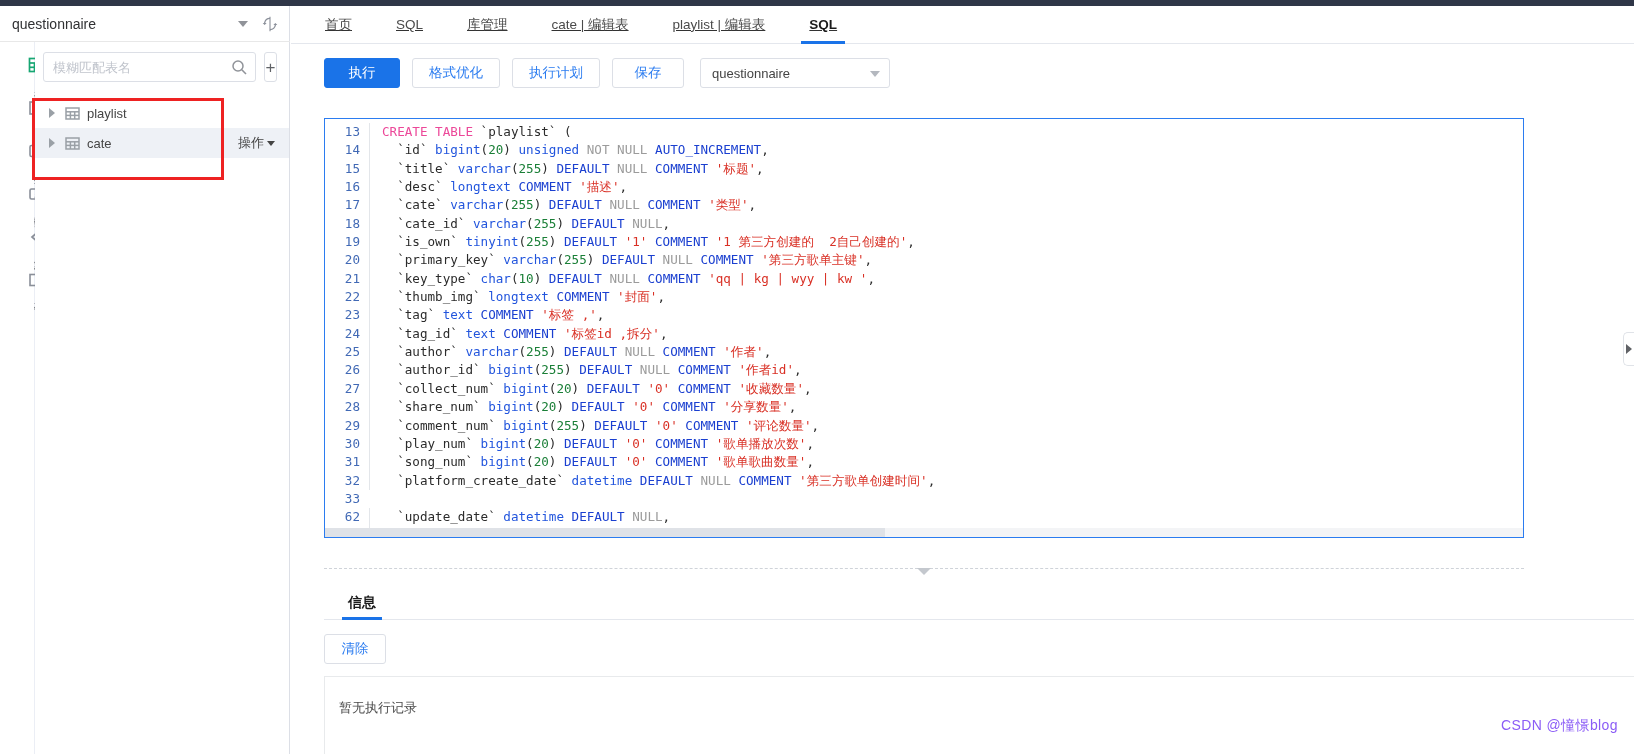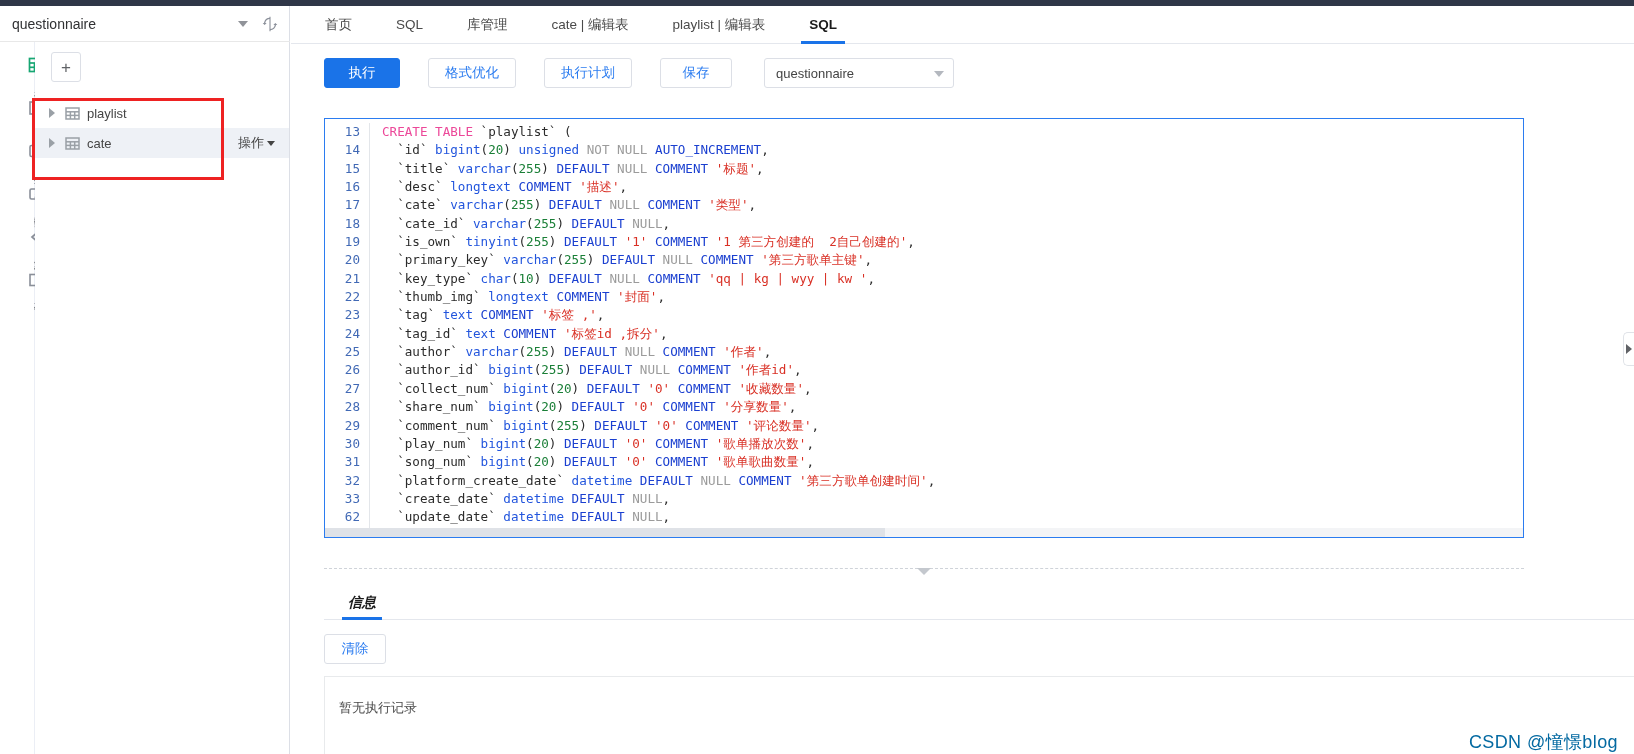--- a/index.html
+++ b/index.html
@@ -120,34 +120,35 @@
 
   
   .main {
     position: absolute; left: 291px; top: 6px; right: 0; bottom: 0;
     background: #fff;
   }
   .tabs {
     height: 38px; border-bottom: 1px solid #e4e7ed;
     display: flex; align-items: stretch; padding-left: 12px;
     background: #fff;
+    text-decoration: underline;
   }
   .tab {
     display: flex; align-items: center; padding: 0 22px;
     font-size: 13.5px; color: #4a4a4a; cursor: pointer;
     position: relative; white-space: nowrap;
   }
   .tab.active { color: #1b1b1b; font-weight: bold; }
   .tab.active::after {
     content: ""; position: absolute; left: 14px; right: 14px; bottom: -1px;
     height: 3px; background: #1a73e8;
   }
 
   .toolbar {
-    display: flex; align-items: center; gap: 28px;
+    display: flex; align-items: center; gap: 12px;
     padding: 14px 0 12px 33px;
   }
   .btn {
     height: 30px; min-width: 72px; padding: 0 16px;
     border: 1px solid #dcdfe6; border-radius: 3px; background: #fff;
     color: #2b7cf0; font-size: 13.5px; cursor: pointer;
     display: flex; align-items: center; justify-content: center;
     font-family: "Liberation Sans", sans-serif;
   }
   .btn.primary {
@@ -235,42 +236,42 @@
   .info-panel {
     position: absolute; left: 33px; right: 0; top: 580px; bottom: 0;
   }
   .info-tabs {
     height: 34px; border-bottom: 1px solid #e4e7ed;
     display: flex; align-items: stretch; padding-left: 12px;
   }
   .info-tab {
     display: flex; align-items: center; padding: 0 12px;
     font-size: 14px; color: #1b1b1b; font-weight: bold;
-    position: relative; cursor: pointer; font-style: italic;
+    position: relative; cursor: pointer;
   }
   .info-tab.active::after {
     content: ""; position: absolute; left: 6px; right: 6px; bottom: -1px;
     height: 3px; background: #1a73e8;
   }
   .clear-row { padding: 14px 0 12px 0px; }
   .clear-btn {
     height: 30px; width: 62px; border: 1px solid #dcdfe6; border-radius: 3px;
     background: #fff; color: #2b7cf0; font-size: 13.5px; cursor: pointer;
     display: flex; align-items: center; justify-content: center;
     font-family: "Liberation Sans", sans-serif;
   }
   .log-box {
     border: 1px solid #e8eaec; border-right: 0;
     height: 110px; background: #fff;
     padding: 22px 0 0 14px; font-size: 13px; color: #4a4a4a;
   }
 
   .watermark {
-    position: absolute; right: 16px; bottom: 0;
-    color: #0369a1; font-size: 18px; letter-spacing: .4px;
+    position: absolute; right: 16px; bottom: 19px;
+    color: #8b5cf6; font-size: 14px; letter-spacing: .4px;
     pointer-events: none;
   }
 </style>
 </head>
 <body>
 
 <div id="app">
 
   <div class="topbar"></div>
 
@@ -351,20 +352,29 @@
             <rect x="2" y="3.5" width="11" height="11" fill="none" stroke="#8a8f99" stroke-width="1.6"></rect>
             <path d="M12 3.5l3.5 2-3.5 2" fill="none" stroke="#8a8f99" stroke-width="1.5"></path>
           </svg>
         </span>
         <span class="rail-lb">事件</span>
       </div>
     </div>
 
     <div class="tables-area">
       <div class="search-row">
+        <div class="search-box">
+          <input type="text" placeholder="模糊匹配表名" style="">
+          <span class="search-ico">
+            <svg width="17" height="17" viewBox="0 0 17 17">
+              <circle cx="7" cy="7" r="5" fill="none" stroke="#909399" stroke-width="1.5"></circle>
+              <line x1="10.8" y1="10.8" x2="15" y2="15" stroke="#909399" stroke-width="1.6"></line>
+            </svg>
+          </span>
+        </div>
         <div class="add-btn">+</div>
       </div>
 
       <div class="tree">
         <div class="tree-row">
           <span class="tri"></span>
           <span class="grid-ico">
             <svg width="15" height="15" viewBox="0 0 15 15">
               <rect x="1" y="2" width="13" height="11" fill="none" stroke="#9aa0a6" stroke-width="1.5"></rect>
               <line x1="1" y1="5.8" x2="14" y2="5.8" stroke="#9aa0a6" stroke-width="1.5"></line>
@@ -436,21 +446,21 @@
           <div class="cline"><span class="gutter">23</span><span class="codetext"><span class="plain">  `tag` </span><span class="typ">text</span><span class="plain"> </span><span class="kw2">COMMENT</span><span class="plain"> </span><span class="str">'标签 ,'</span><span class="plain">,</span></span></div>
           <div class="cline"><span class="gutter">24</span><span class="codetext"><span class="plain">  `tag_id` </span><span class="typ">text</span><span class="plain"> </span><span class="kw2">COMMENT</span><span class="plain"> </span><span class="str">'标签id ,拆分'</span><span class="plain">,</span></span></div>
           <div class="cline"><span class="gutter">25</span><span class="codetext"><span class="plain">  `author` </span><span class="typ">varchar</span><span class="plain">(</span><span class="num">255</span><span class="plain">) </span><span class="kw2">DEFAULT</span><span class="plain"> </span><span class="gray">NULL</span><span class="plain"> </span><span class="kw2">COMMENT</span><span class="plain"> </span><span class="str">'作者'</span><span class="plain">,</span></span></div>
           <div class="cline"><span class="gutter">26</span><span class="codetext"><span class="plain">  `author_id` </span><span class="typ">bigint</span><span class="plain">(</span><span class="num">255</span><span class="plain">) </span><span class="kw2">DEFAULT</span><span class="plain"> </span><span class="gray">NULL</span><span class="plain"> </span><span class="kw2">COMMENT</span><span class="plain"> </span><span class="str">'作者id'</span><span class="plain">,</span></span></div>
           <div class="cline"><span class="gutter">27</span><span class="codetext"><span class="plain">  `collect_num` </span><span class="typ">bigint</span><span class="plain">(</span><span class="num">20</span><span class="plain">) </span><span class="kw2">DEFAULT</span><span class="plain"> </span><span class="str">'0'</span><span class="plain"> </span><span class="kw2">COMMENT</span><span class="plain"> </span><span class="str">'收藏数量'</span><span class="plain">,</span></span></div>
           <div class="cline"><span class="gutter">28</span><span class="codetext"><span class="plain">  `share_num` </span><span class="typ">bigint</span><span class="plain">(</span><span class="num">20</span><span class="plain">) </span><span class="kw2">DEFAULT</span><span class="plain"> </span><span class="str">'0'</span><span class="plain"> </span><span class="kw2">COMMENT</span><span class="plain"> </span><span class="str">'分享数量'</span><span class="plain">,</span></span></div>
           <div class="cline"><span class="gutter">29</span><span class="codetext"><span class="plain">  `comment_num` </span><span class="typ">bigint</span><span class="plain">(</span><span class="num">255</span><span class="plain">) </span><span class="kw2">DEFAULT</span><span class="plain"> </span><span class="str">'0'</span><span class="plain"> </span><span class="kw2">COMMENT</span><span class="plain"> </span><span class="str">'评论数量'</span><span class="plain">,</span></span></div>
           <div class="cline"><span class="gutter">30</span><span class="codetext"><span class="plain">  `play_num` </span><span class="typ">bigint</span><span class="plain">(</span><span class="num">20</span><span class="plain">) </span><span class="kw2">DEFAULT</span><span class="plain"> </span><span class="str">'0'</span><span class="plain"> </span><span class="kw2">COMMENT</span><span class="plain"> </span><span class="str">'歌单播放次数'</span><span class="plain">,</span></span></div>
           <div class="cline"><span class="gutter">31</span><span class="codetext"><span class="plain">  `song_num` </span><span class="typ">bigint</span><span class="plain">(</span><span class="num">20</span><span class="plain">) </span><span class="kw2">DEFAULT</span><span class="plain"> </span><span class="str">'0'</span><span class="plain"> </span><span class="kw2">COMMENT</span><span class="plain"> </span><span class="str">'歌单歌曲数量'</span><span class="plain">,</span></span></div>
           <div class="cline"><span class="gutter">32</span><span class="codetext"><span class="plain">  `platform_create_date` </span><span class="typ">datetime</span><span class="plain"> </span><span class="kw2">DEFAULT</span><span class="plain"> </span><span class="gray">NULL</span><span class="plain"> </span><span class="kw2">COMMENT</span><span class="plain"> </span><span class="str">'第三方歌单创建时间'</span><span class="plain">,</span></span></div>
-          <div class="cline"><span class="gutter">33</span><span class="codetext"><span class="plain">  `create_date` </span><span class="typ">datetime</span><span class="plain"> </span><span class="kw2">DEFAULT</span><span class="plain"> </span><span class="gray">NULL</span><span class="plain">,</span></span></div>
+          <div class="cline"><span class="gutter">33</span></div>
           <div class="cline"><span class="gutter">62</span><span class="codetext"><span class="plain">  `update_date` </span><span class="typ">datetime</span><span class="plain"> </span><span class="kw2">DEFAULT</span><span class="plain"> </span><span class="gray">NULL</span><span class="plain">,</span></span></div>
           <div class="cline"><span class="gutter">35</span><span class="codetext"><span class="plain">  </span><span class="kw2">PRIMARY KEY</span><span class="plain"> (`id`) </span><span class="kw2">USING BTREE</span></span></div>
           <div class="cline"><span class="gutter">36</span><span class="codetext"><span class="plain">) </span><span class="kw2">ENGINE</span><span class="plain">=InnoDB </span><span class="kw2">AUTO_INCREMENT</span><span class="plain">=</span><span class="num">1</span><span class="plain"> </span><span class="kw2">DEFAULT</span><span class="plain"> </span><span class="kw2">CHARSET</span><span class="plain">=utf8mb4;</span><span class="caretline"></span></span></div>
         </div>
       <div class="editor-scroll-x">
           <i></i>
         </div>
     </div>
 
     <div class="splitter">

